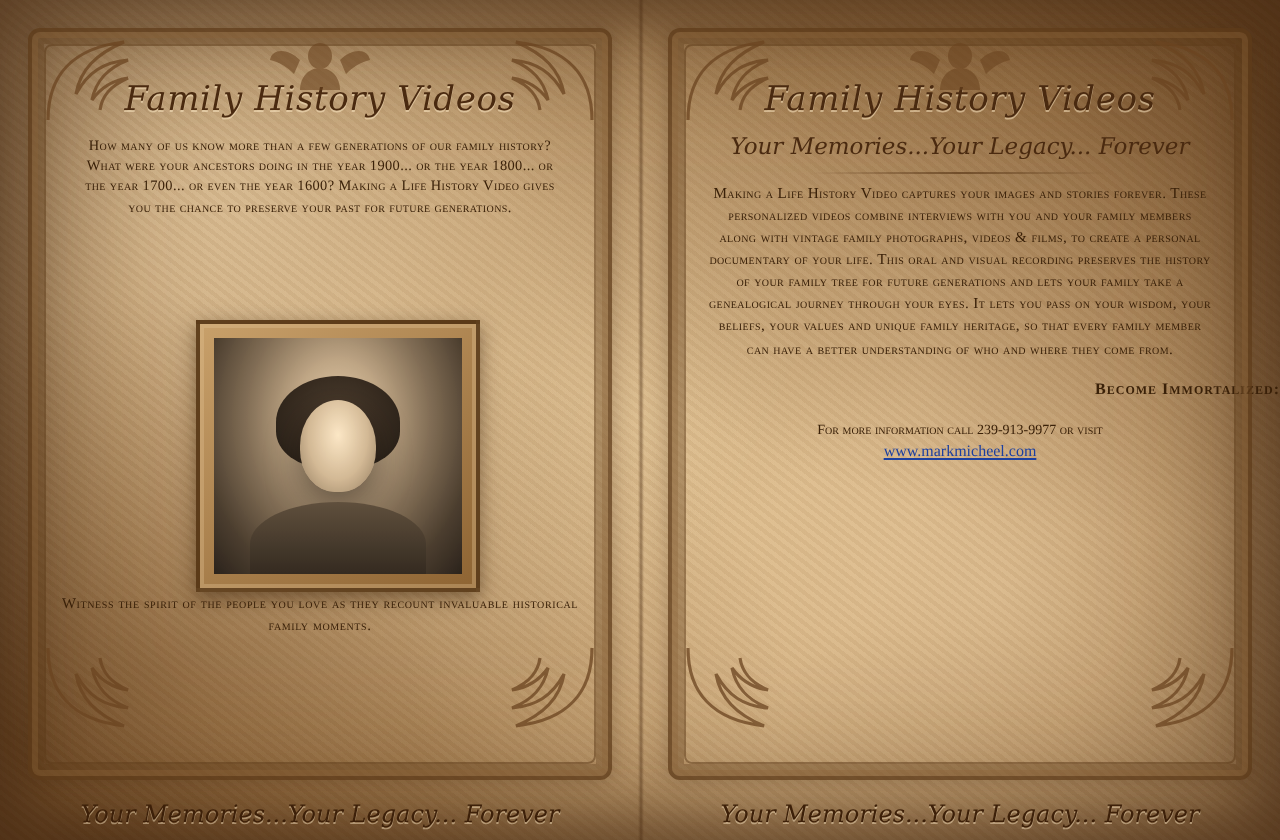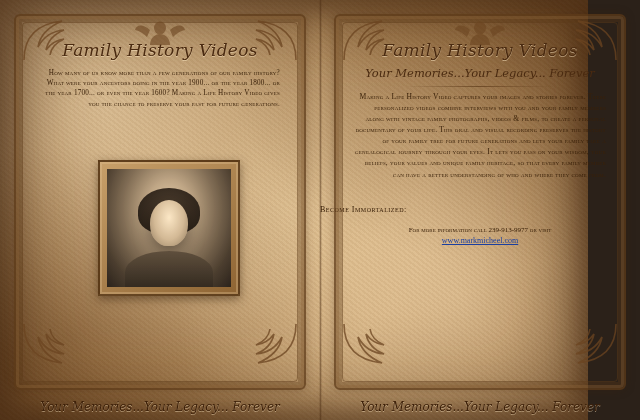--- a/index.html
+++ b/index.html
@@ -2,21 +2,21 @@
 <html><head>
 <meta charset="utf-8">
 <style>
   html,body{margin:0;padding:0;}
   body{
     width:640px;height:420px;overflow:hidden;
     background:#2b2119;
     font-family:"Liberation Serif", serif;
   }
   .page{
-    position:relative;width:588px;height:420px;
+    position:relative;width:640px;height:420px;
     background:
       radial-gradient(circle at 18% 22%, rgba(255,236,200,0.55), rgba(0,0,0,0) 48%),
       radial-gradient(circle at 78% 70%, rgba(255,230,190,0.45), rgba(0,0,0,0) 52%),
       radial-gradient(circle at 50% 50%, #d9b887 0%, #c9a473 38%, #a87f4f 68%, #7d5730 92%);
   }
   
   .page:before{
     content:"";position:absolute;inset:0;
     background:
       radial-gradient(ellipse at 12% 80%, rgba(90,55,25,0.35), rgba(0,0,0,0) 40%),
@@ -73,21 +73,21 @@
   .left .title{margin-top:40px;}
   .right .title{margin-top:40px;}
   .subtitle{
     text-align:center;font-family:"DejaVu Serif", serif;font-style:italic;
     font-size:11.5px;color:#4a2a10;margin-top:6px;
   }
   .body{
     color:#3a2109;
     font-size:7.2px;
     line-height:1.42;
-    text-align:right;
+    text-align:center;
     font-variant:small-caps;
     letter-spacing:.2px;
   }
   .left .body{margin:8px 40px 0 40px;}
   .right .body{margin:4px 34px 0 34px;font-size:7.6px;line-height:1.46;}
 
   
   .photo-wrap{
     position:absolute;left:50%;margin-left:-62px;top:160px;
     width:124px;height:118px;
@@ -120,22 +120,22 @@
     border-radius:50% 50% 0 0;
     background:linear-gradient(to bottom, #5c4a38, #2c2219);
   }
   .caption{
     position:absolute;left:26px;right:26px;top:296px;
     text-align:center;font-size:7.4px;color:#3a2109;
     font-variant:small-caps;line-height:1.5;letter-spacing:.3px;
   }
 
   .section-head{
-    text-align:left;font-size:8px;color:#3a2109;font-weight:normal;
-    font-variant:small-caps;letter-spacing:.5px;margin-top:25px;
+    text-align:right;font-size:8px;color:#3a2109;font-weight:bold;
+    font-variant:small-caps;letter-spacing:.5px;margin-top:10px;
   }
   .contact{
     text-align:center;font-size:7px;color:#3a2109;margin-top:12px;font-variant:small-caps;
   }
   .link{
     display:block;text-align:center;font-size:8px;color:#1b3fa0;margin-top:2px;
     text-decoration:underline;font-variant:normal;font-weight:normal;
   }
   .footer{
     position:absolute;left:0;right:0;bottom:6px;text-align:center;
@@ -192,20 +192,21 @@
     <div class="body">How many of us know more than a few generations of our family history? What were your ancestors doing in the year 1900... or the year 1800... or the year 1700... or even the year 1600? Making a Life History Video gives you the chance to preserve your past for future generations.</div>
 
     <div class="photo-wrap">
       <div class="photo">
         <div class="hair"></div>
         <div class="face"></div>
         <div class="shoulders"></div>
       </div>
     </div>
 
+    <div class="caption">Witness the spirit of the people you love as they recount invaluable historical family moments.</div>
     <div class="footer">Your Memories...Your Legacy... Forever</div>
   </div>
 
   <div class="panel right">
     <div class="frame">
       <div class="cherub">
         <svg viewBox="0 0 52 40">
           <g fill="#6b4420" opacity=".75">
             <ellipse cx="26" cy="16" rx="6" ry="6.5"></ellipse>
             <path d="M26 22c-6 0-10 5-10 11h20c0-6-4-11-10-11z"></path>

